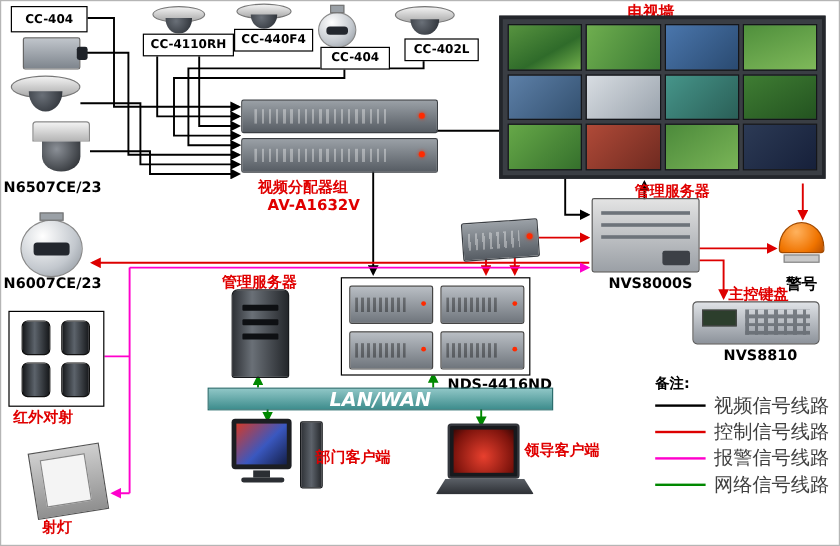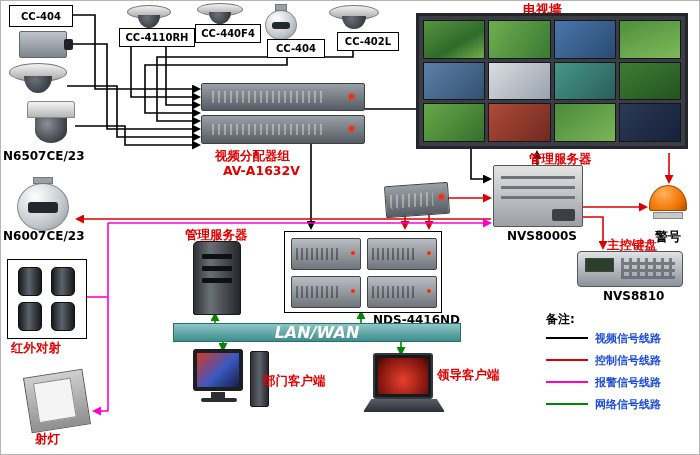--- a/index.html
+++ b/index.html
@@ -95,21 +95,21 @@
 
   .laptop{position:absolute;}
   .laptop .scr{position:absolute;left:10px;top:0;width:60px;height:46px;background:#17191d;border:2px solid #33363c;border-radius:3px;box-sizing:border-box;padding:3px;}
   .laptop .img{width:100%;height:100%;background:radial-gradient(circle at 50% 62%,#e8402e,#7c130c 75%,#3a0806);}
   .laptop .base{position:absolute;left:0;top:46px;width:82px;height:13px;background:linear-gradient(#5a5f66,#2c2f34);
                 clip-path:polygon(10% 0,90% 0,100% 100%,0 100%);border-radius:2px;}
 
   .legend{position:absolute;left:545px;top:326px;width:150px;}
   .lrow{display:flex;align-items:center;height:22px;gap:7px;}
   .lline{width:42px;height:2px;background:#000;flex:none;}
-  .ltext{font-size:11px;color:#1d4ed8;font-weight:bold;white-space:nowrap;}
+  .ltext{font-size:16px;color:#404040;font-weight:normal;white-space:nowrap;}
 </style>
 </head>
 <body>
 
 <div class="stage">
 
   <svg class="lines" width="700" height="455">
     <defs>
       <marker id="mB" markerUnits="userSpaceOnUse" markerWidth="9" markerHeight="9" refX="7" refY="4.5" orient="auto">
           <path d="M0,0 L9,4.5 L0,9 Z" fill="#000"></path>

